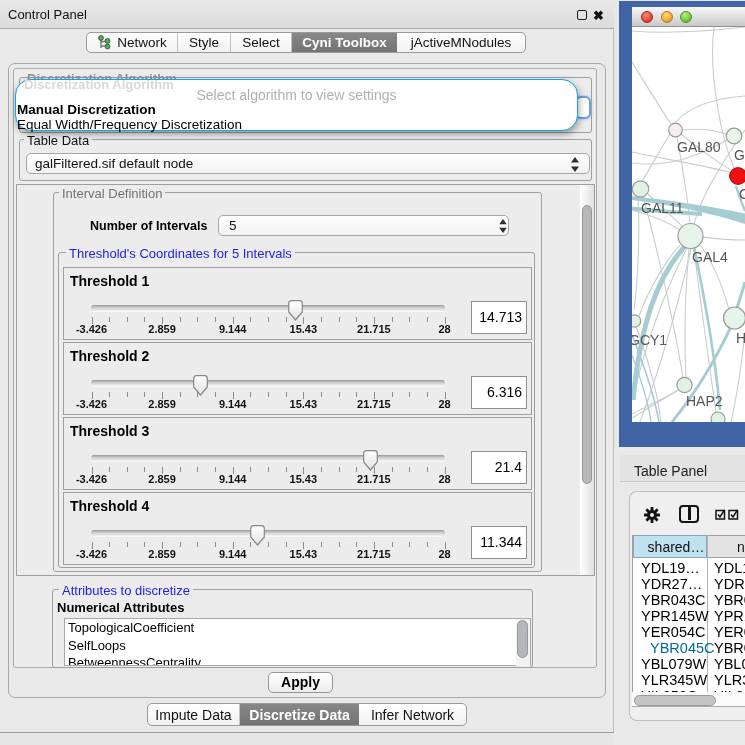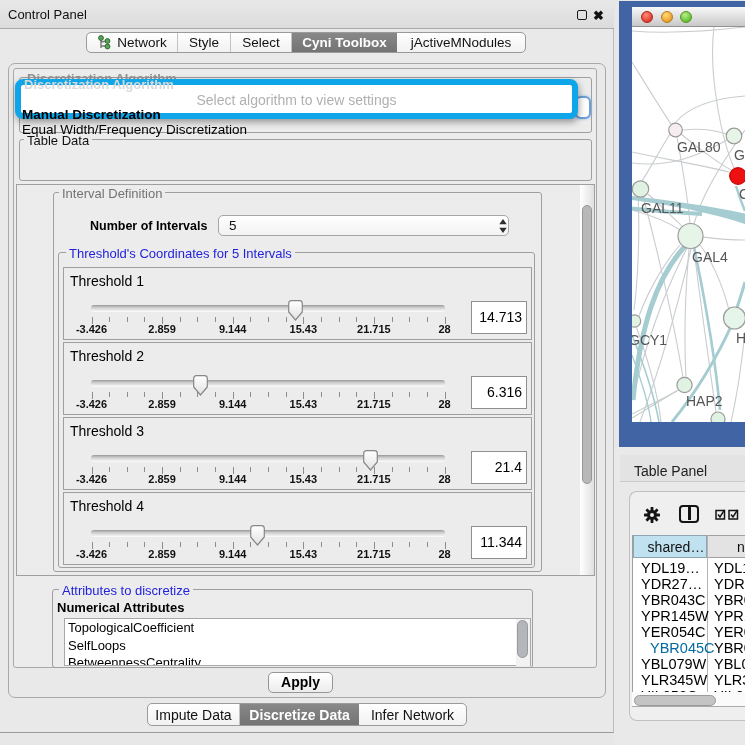--- a/index.html
+++ b/index.html
@@ -26,28 +26,28 @@
 
 
 .group { position:absolute; border:1px solid #9f9f9f; border-radius:3px; }
 .glabel { position:absolute; font-size:13px; background:#ececec; padding:0 3px; white-space:nowrap; }
 
 
 .combo { position:absolute; background:linear-gradient(#ffffff,#f2f2f2); border:1px solid #a6a6a6; border-radius:5px; font-size:13.5px; color:#111; display:flex; align-items:center; }
 .arrows { position:absolute; }
 
 
-#popup { left:15px; top:79px; width:563px; height:40px; background:#ffffff; border:6px solid #0ea5e9; border-radius:8px; box-shadow:1px 3px 7px rgba(0,0,0,0.38); z-index:30; }
+#popup { left:15px; top:79px; width:563px; height:52px; background:#ffffff; border:1px solid #0ea5e9; border-radius:16px; box-shadow:1px 3px 7px rgba(0,0,0,0.38); z-index:30; }
 #popup .hint { position:absolute; left:0; width:100%; top:7px; text-align:center; font-size:14px; color:#b0b0b0; }
 #popup .it1 { position:absolute; left:1px; top:22px; font-size:13.5px; font-weight:bold; color:#000; }
 #popup .it2 { position:absolute; left:1px; top:37px; font-size:13.5px; color:#000; }
 
 
 .tblock { position:absolute; left:63px; width:469px; height:73px; border:1px solid #9f9f9f; background:#ececec; }
-.ttitle { position:absolute; left:6px; top:5px; font-size:14px; font-weight:normal; color:#000; }
+.ttitle { position:absolute; left:6px; top:5px; font-size:14px; font-weight:bold; color:#000; }
 .groove { position:absolute; left:27px; top:37px; width:354px; height:6px; border-radius:3px; background:linear-gradient(#969696,#c6c6c6 35%,#dcdcdc 65%,#f2f2f2); box-shadow:0 1px 0 #f8f8f8; }
 .tick { position:absolute; width:1px; background:#8d8d8d; }
 .slabel { position:absolute; top:55px; font-size:11px; font-weight:bold; color:#111; transform:translateX(-50%); white-space:nowrap; }
 .vbox { position:absolute; left:407px; top:33px; width:56px; height:33px; background:#ffffff; border:1px solid #8f8f8f; font-size:14px; color:#000; text-align:right; line-height:31px; padding-right:4px; }
 .thumb { position:absolute; top:32px; }
 
 
 #attrlist { left:64px; top:618px; width:467px; height:48px; background:#ffffff; border:1px solid #a8a8a8; overflow:hidden; font-size:13px; }
 #attrlist div { padding-left:3px; height:17.5px; line-height:17.5px; }
 
@@ -95,20 +95,26 @@
   <div id="contentA" class="abs"></div>
   <div id="contentB" class="abs"></div>
 
   <div class="group" style="left:19px; top:77px; width:573px; height:56px;"></div>
   <div class="glabel" style="left:24px; top:71px; font-weight:bold; color:#939393; background:none;">Discretization Algorithm</div>
   <div class="abs" style="left:24px; top:77px; font-size:13px; font-weight:bold; color:#d9d9d9; z-index:31; white-space:nowrap;">Discretization Algorithm</div>
   <div class="abs" style="left:575px; top:96px; width:16px; height:23px; background:#fff; border:2px solid #6f9fd8; border-radius:6px; box-shadow:0 0 3px #8cb8e8;"></div>
 
   <div class="group" style="left:19px; top:139px; width:573px; height:42px;"></div>
   <div class="glabel" style="left:24px; top:133px; color:#111;">Table Data</div>
+  <div class="combo" style="left:26px; top:153px; width:564px; height:21px;">
+      <span style="margin-left:8px;">galFiltered.sif default node</span>
+    <svg class="arrows" style="left:543px; top:3px;" width="10" height="15" viewBox="0 0 10 15">
+        <path d="M5 0 L9 5.5 L1 5.5 Z M5 15 L9 9.5 L1 9.5 Z" fill="#2e2e2e"></path>
+      </svg>
+  </div>
 
   <div id="popup" class="abs">
     <div class="hint">Select algorithm to view settings</div>
     <div class="it1">Manual Discretization</div>
     <div class="it2">Equal Width/Frequency Discretization</div>
   </div>
 
   <div class="abs" style="left:16px; top:184px; width:579px; height:392px; border:1px solid #9f9f9f; background:#ececec;"></div>
   <div class="abs" style="left:580px; top:185px; width:14px; height:390px; background:linear-gradient(90deg,#ffffff,#e0e0e0);"></div>
   <div class="abs" style="left:582px; top:205px; width:10px; height:279px; background:#b8b8b8; border:1px solid #979797; border-radius:6px;"></div>

